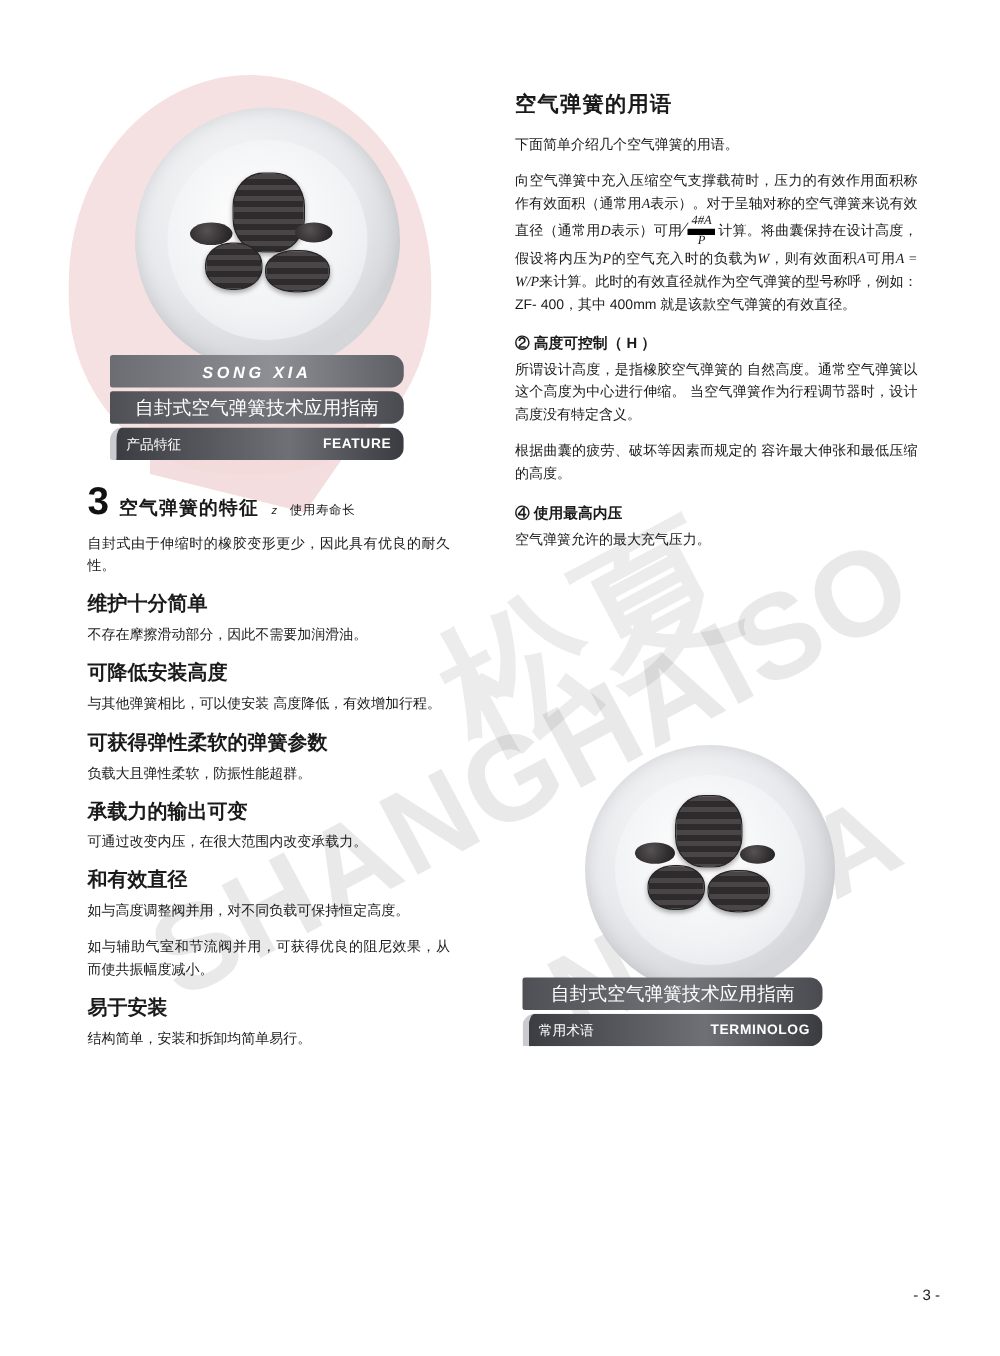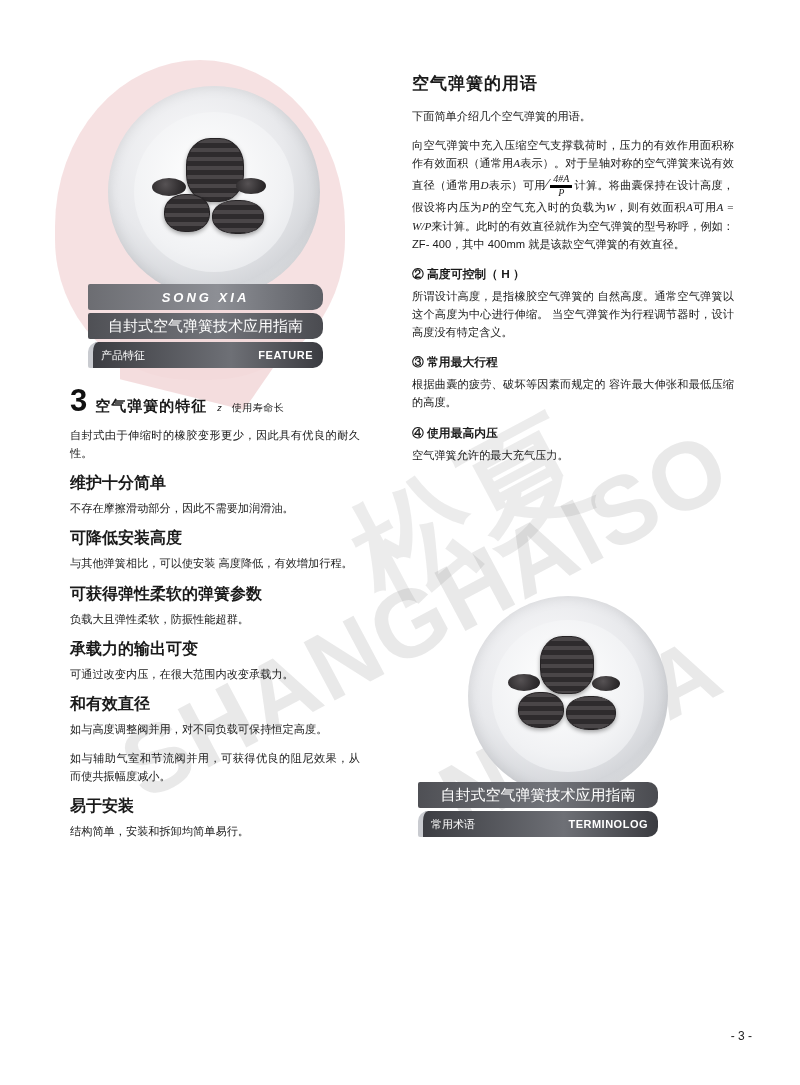--- a/index.html
+++ b/index.html
@@ -199,21 +199,21 @@
   .frac {
     display: inline-block;
     text-align: center;
     vertical-align: middle;
     font-family: "Liberation Serif", serif;
     font-style: italic;
     font-size: 10px;
     line-height: 1.05;
     margin: 0 2px;
   }
-  .frac .num { display: block; border-bottom: 3px solid #000000; padding: 0 3px; }
+  .frac .num { display: block; border-bottom: 5px solid #000000; padding: 0 3px; }
   .frac .den { display: block; padding: 0 3px; }
   .slash {
     font-family: "Liberation Serif", serif;
     font-size: 15px;
   }
   .it { font-family: "Liberation Serif", serif; font-style: italic; }
 
   .page-num {
     position: absolute;
     right: 48px;
@@ -286,21 +286,20 @@
     <h2 class="right-h2">空气弹簧的用语</h2>
     <p class="body">下面简单介绍几个空气弹簧的用语。</p>
 
     <p class="body">
       <span>向空气弹簧中充入压缩空气支撑载荷时，压力的有效作用面积称作有效面积（通常用</span><span class="it">A</span><span>表示）。对于呈轴对称的空气弹簧来说有效直径（通常用</span><span class="it">D</span><span>表示）可用</span><span class="slash">⁄</span><span class="frac"><span class="num"><span>4</span><span>#A</span></span><span class="den">P</span></span><span>计算。将曲囊保持在设计高度，假设将内压为</span><span class="it">P</span><span>的空气充入时的负载为</span><span class="it">W</span><span>，则有效面积</span><span class="it">A</span><span>可用</span><span class="it">A = W/P</span><span>来计算。此时的有效直径就作为空气弹簧的型号称呼，例如：ZF- 400，其中 400mm 就是该款空气弹簧的有效直径。</span>
     </p>
 
     <div class="item-head">② 高度可控制（ H ）</div>
     <p class="body">所谓设计高度，是指橡胶空气弹簧的 自然高度。通常空气弹簧以这个高度为中心进行伸缩。 当空气弹簧作为行程调节器时，设计高度没有特定含义。</p>
 
-    <div class="item-head">③ 常用最大行程</div>
     <p class="body">根据曲囊的疲劳、破坏等因素而规定的 容许最大伸张和最低压缩的高度。</p>
 
     <div class="item-head">④ 使用最高内压</div>
     <p class="body">空气弹簧允许的最大充气压力。</p>
   </div>
 
   <div class="ring ring2">
     <div class="ring-inner"></div>
     <div class="bellows" style="left:72px; top:40px; width:52px; height:56px;"></div>
     <div class="bellows" style="left:50px; top:96px; width:44px; height:34px; border-radius:46%;"></div>

